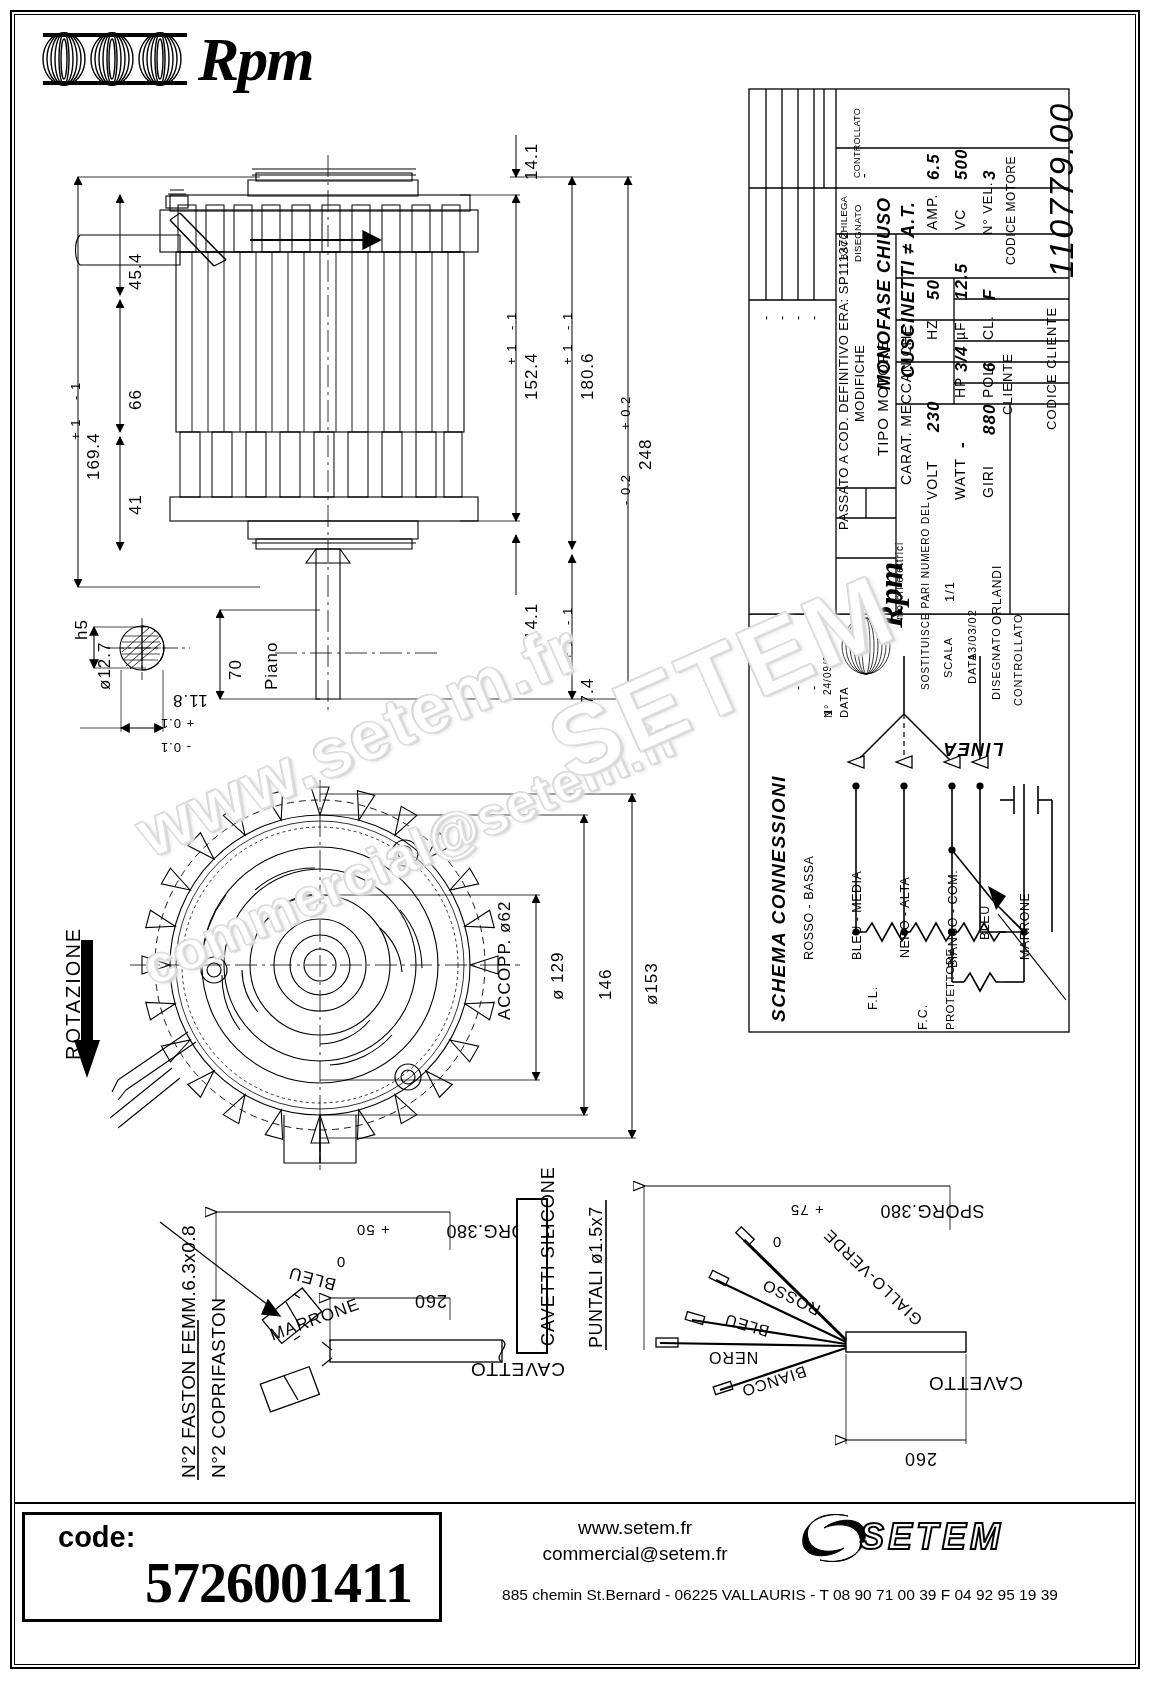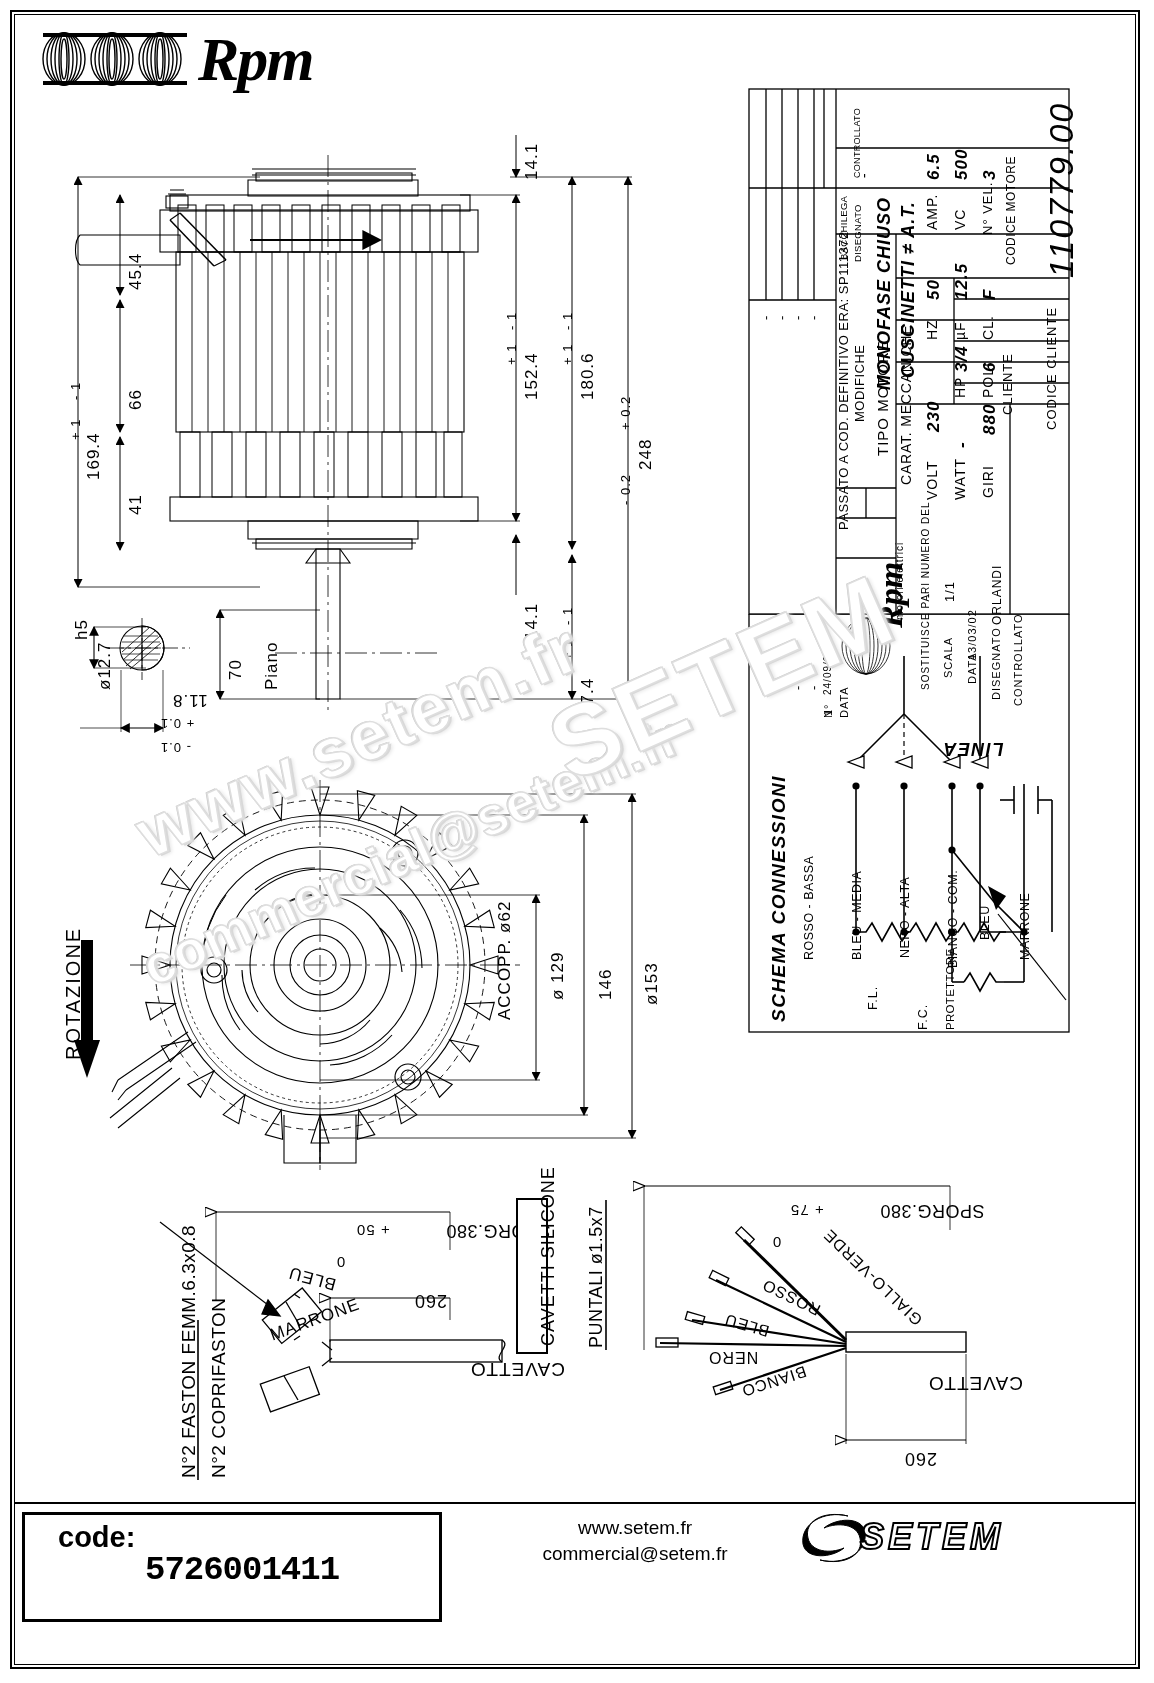--- a/index.html
+++ b/index.html
@@ -49,22 +49,22 @@
   .codebox{
     position:absolute;left:22px;top:1512px;width:420px;height:110px;
     border:3px solid #000;box-sizing:border-box;background:#fff;
   }
   .code-label{
     position:absolute;left:22px;top:6px;font-size:29px;font-weight:bold;
     font-family:"Liberation Sans",sans-serif;
     margin-left:11px;
   }
   .code-value{
-    position:absolute;left:120px;top:36px;font-size:34px;font-weight:bold;
-    letter-spacing:-1px;font-family:Liberation Mono, monospace;
+    position:absolute;left:120px;top:36px;font-size:56px;font-weight:bold;
+    letter-spacing:-1px;font-family:Liberation Serif, serif;
   }
   .setem-web{
     position:absolute;left:470px;top:1515px;width:330px;text-align:center;
     font-size:19px;font-family:"Liberation Sans",sans-serif;line-height:1.35;
   }
   .setem-addr{
     position:absolute;left:430px;top:1586px;width:700px;text-align:center;
     font-size:15.5px;font-family:"Liberation Sans",sans-serif;white-space:nowrap;
   }
   .setem-logo{
@@ -746,14 +746,15 @@
 
   <div class="setem-logo">
     <svg width="70" height="62" viewBox="0 0 70 62">
       <path d="M48,8 C22,2 4,14 8,30 C11,44 30,46 44,40 C32,50 6,52 3,36 C0,16 24,2 48,8 Z" fill="#000" stroke="#000" stroke-width="1"></path>
       <path d="M20,52 C46,58 64,46 60,30 C57,16 38,14 24,20 C36,10 62,8 65,24 C68,44 44,58 20,52 Z" fill="#000" stroke="#000" stroke-width="1"></path>
       <path d="M26,28 L52,30 L26,34 Z" fill="#fff"></path>
     </svg>
     <span class="setem-word">SETEM</span>
   </div>
 
+  <div class="setem-addr">885 chemin St.Bernard  -  06225 VALLAURIS  -  T 08 90 71 00 39   F 04 92 95 19 39</div>
 
 </div>
 
 </body></html>

